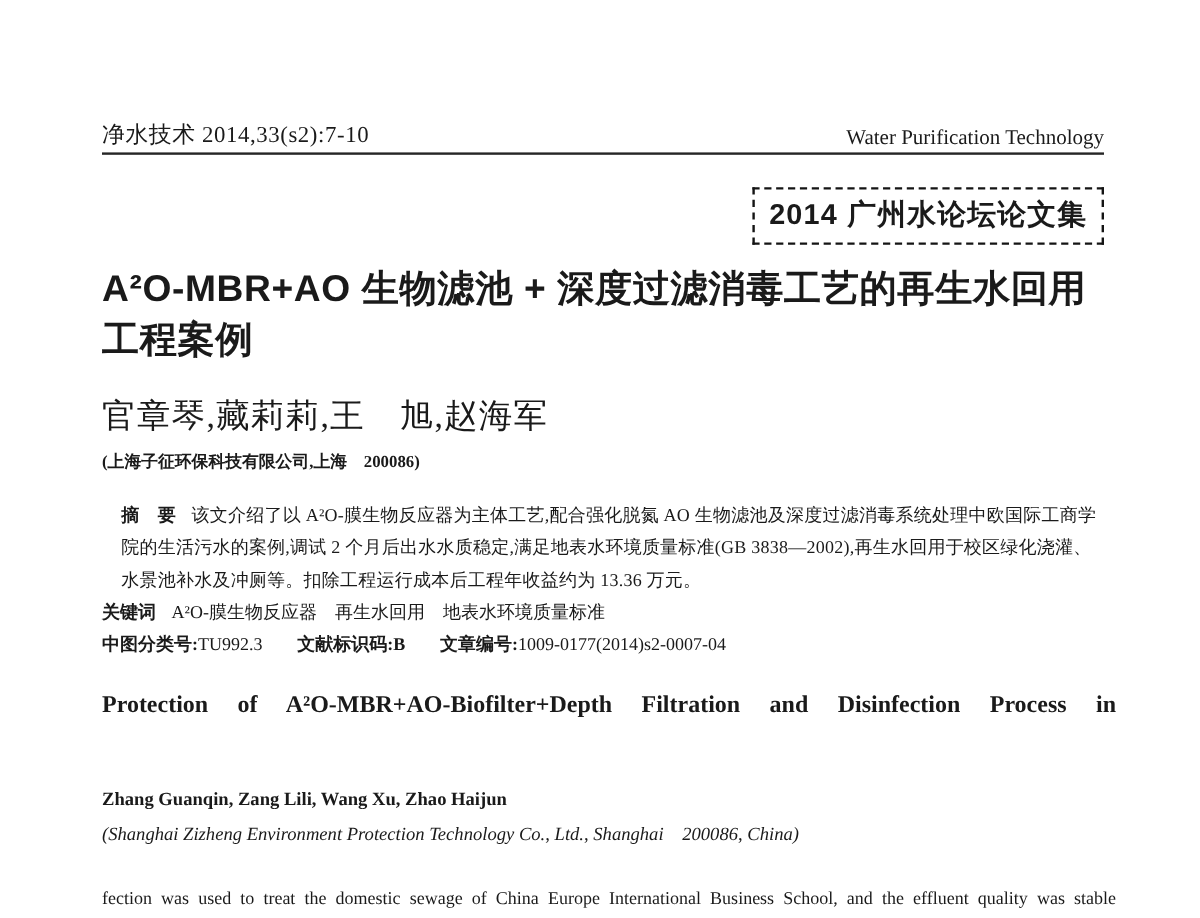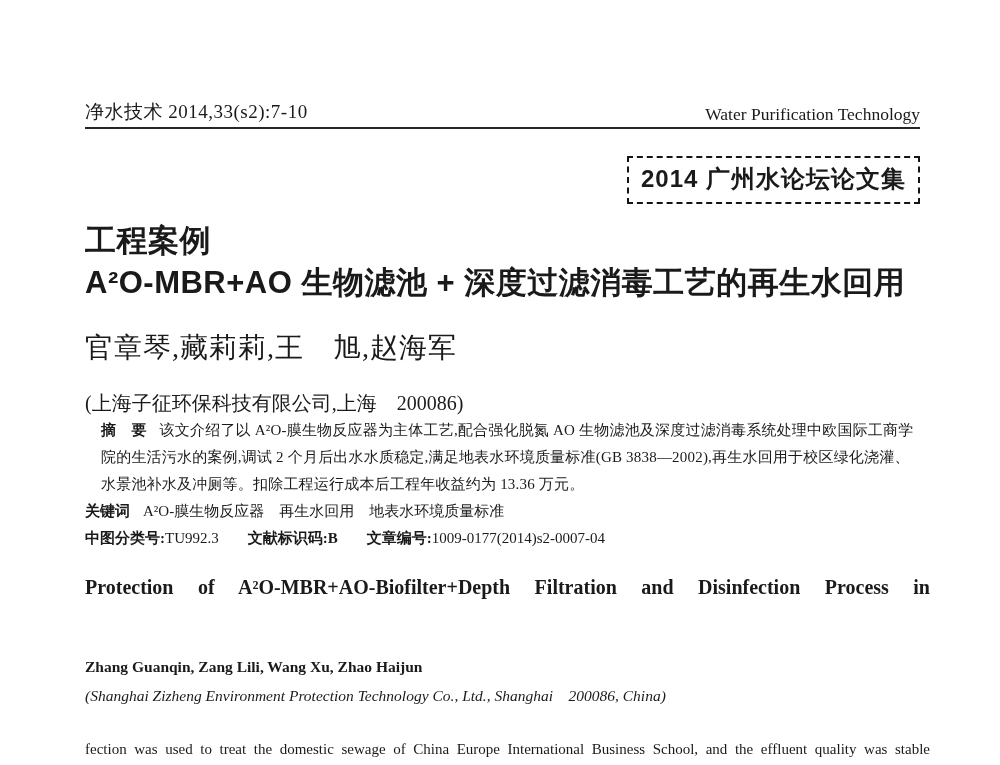--- a/index.html
+++ b/index.html
@@ -37,22 +37,22 @@
     font-family:"Liberation Sans","DejaVu Sans",sans-serif;
     font-weight:700;font-size:31px;line-height:42px;letter-spacing:.5px;
   }
   .title-cn div{white-space:nowrap;}
   
   .authors-cn{
     position:absolute;left:85px;top:330px;
     font-size:28px;line-height:36px;letter-spacing:1px;white-space:nowrap;
   }
   .affil-cn{
-    position:absolute;left:85px;top:391px;
-    font-size:20px;line-height:24px;white-space:nowrap;
+    position:absolute;left:85px;top:374px;
+    font-size:14px;line-height:24px;white-space:nowrap;font-weight:bold;
   }
   
   .abs-cn{
     position:absolute;left:101px;top:417px;width:845px;
     font-size:15px;line-height:27px;letter-spacing:.2px;
   }
   .abs-cn .ln{white-space:nowrap;}
   .b{font-weight:700;}
   .lbl-gap{margin-right:13px;}
   .kw{
@@ -93,22 +93,22 @@
 
   <div class="hdr">
     <span class="hdr-cn">净水技术 2014,33(s2):7-10</span>
     <span class="hdr-en">Water Purification Technology</span>
   </div>
   <div class="rule"></div>
 
   <div class="badge">2014 广州水论坛论文集</div>
 
   <div class="title-cn">
+    <div>A²O-MBR+AO 生物滤池 + 深度过滤消毒工艺的再生水回用</div>
     <div>工程案例</div>
-    <div>A²O-MBR+AO 生物滤池 + 深度过滤消毒工艺的再生水回用</div>
   </div>
 
   <div class="authors-cn">官章琴,藏莉莉,王　旭,赵海军</div>
   <div class="affil-cn">(上海子征环保科技有限公司,上海　200086)</div>
 
   <div class="abs-cn">
     <div class="ln">
       <span class="b lbl-gap">摘　要</span><span>该文介绍了以 A²O-膜生物反应器为主体工艺,配合强化脱氮 AO 生物滤池及深度过滤消毒系统处理中欧国际工商学</span>
     </div>
     <div class="ln">院的生活污水的案例,调试 2 个月后出水水质稳定,满足地表水环境质量标准(GB 3838—2002),再生水回用于校区绿化浇灌、</div>

